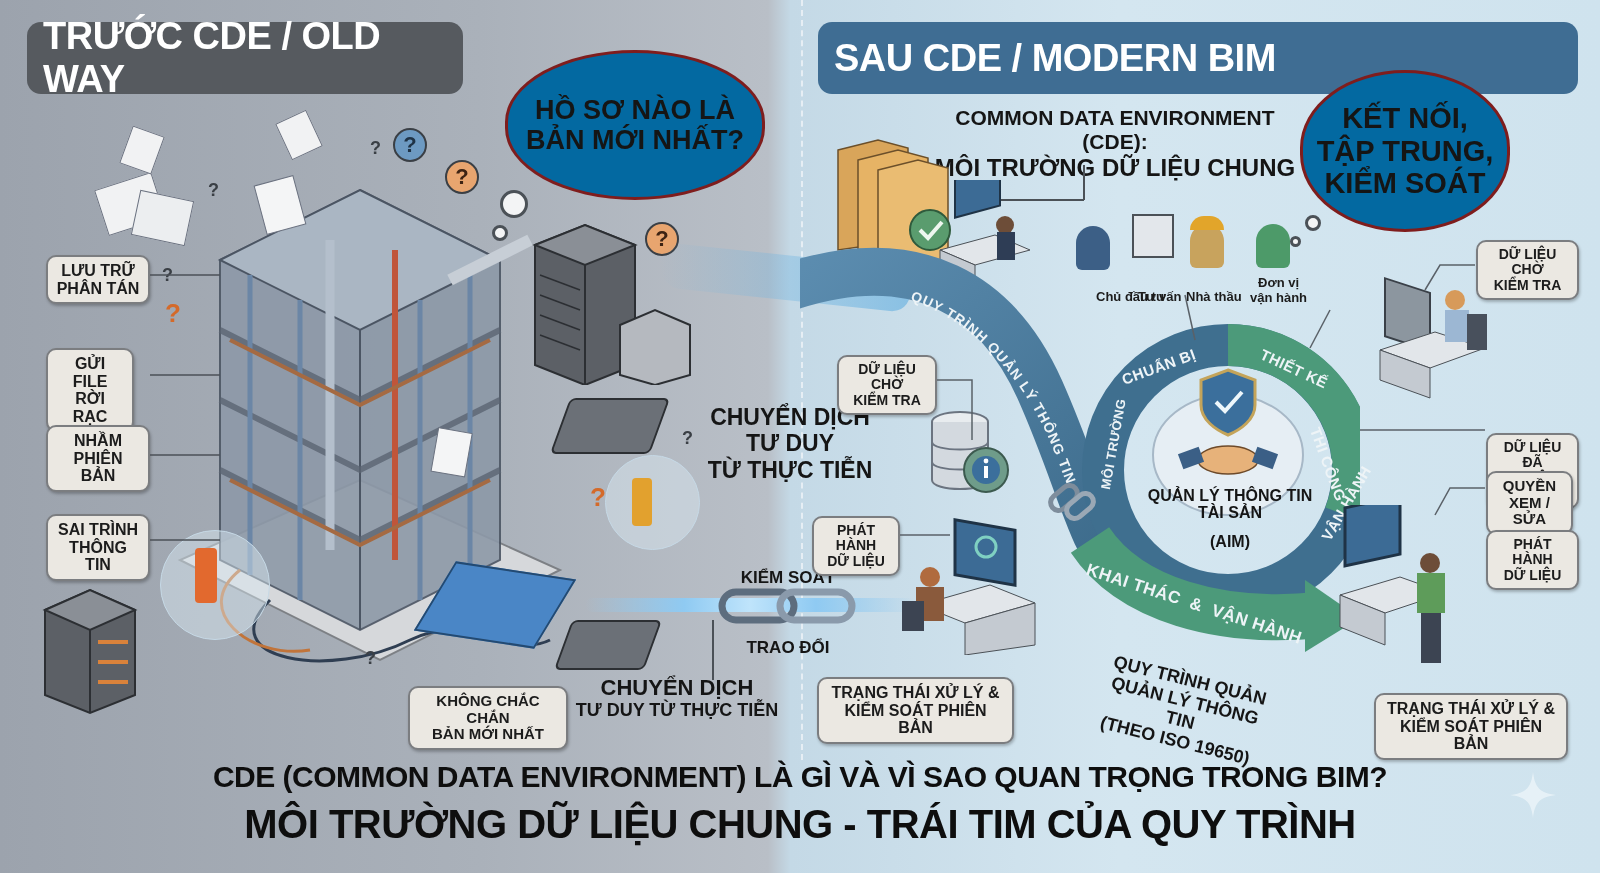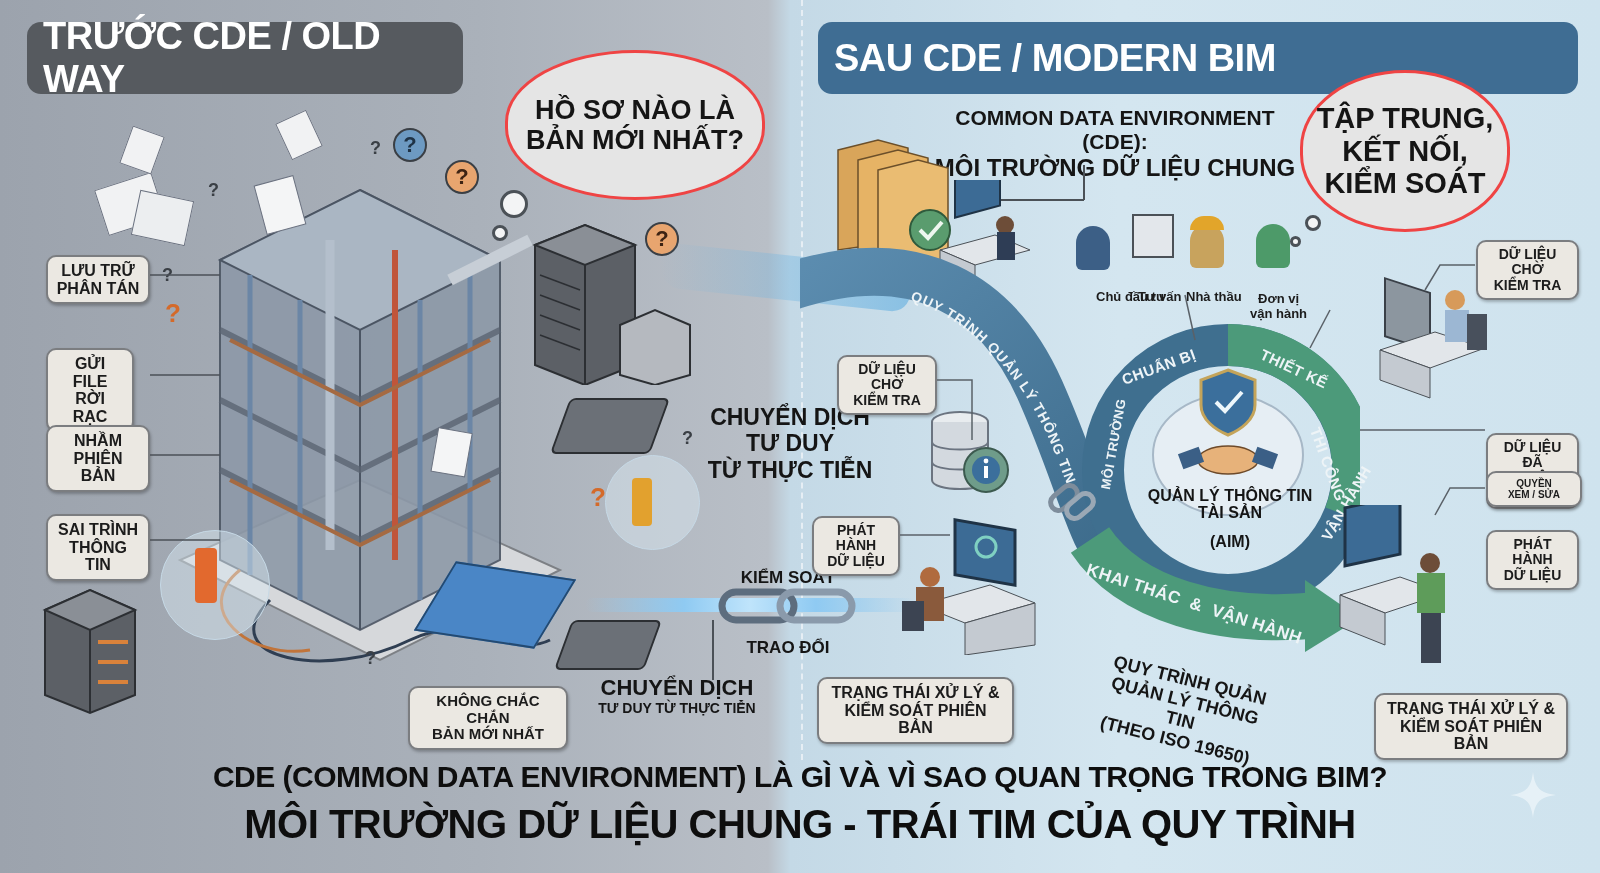--- a/index.html
+++ b/index.html
@@ -19,21 +19,21 @@
     font-size: 38px; font-weight: 700; padding-left: 16px; letter-spacing: -0.5px;
   }
   .banner.old { left: 27px; top: 22px; width: 436px; height: 72px; background: #565a5f; }
   .banner.new { left: 818px; top: 22px; width: 760px; height: 72px; background: #3f6d93; }
   .label {
     background: #ebe8e2; border: 2px solid #7b7d80; border-radius: 10px;
     font-weight: 700; color: #1c1c1c; text-align: center; line-height: 1.1;
     font-size: 16px; padding: 5px 8px; box-shadow: 1px 2px 3px rgba(0,0,0,.25);
   }
   .cloud {
-    background: #e5e5e5; border: 3px solid #ef4444; border-radius: 50% / 48%;
+    background: #0369a1; border: 3px solid #7f1d1d; border-radius: 50% / 48%;
     display: flex; align-items: center; justify-content: center; text-align: center;
     font-weight: 700; color: #151515; line-height: 1.12;
   }
   .bubble { position: absolute; background: #f3f4f5; border: 3px solid #4b5157; border-radius: 50%; }
   .heading-dark { color: #151515; font-weight: 700; text-align: center; line-height: 1.15; }
   .qmark {
     position: absolute; width: 34px; height: 34px; border-radius: 50%;
     display: flex; align-items: center; justify-content: center;
     font-weight: 700; font-size: 22px; border: 2px solid #3a3f45;
   }
@@ -197,39 +197,39 @@
 
 <div class="abs" style="left:585px; top:598px; width:330px; height:14px; background:linear-gradient(90deg, rgba(120,180,230,0), #8fcaf2 30%, #bfe4fb 50%, #8fcaf2 70%, rgba(120,180,230,0)); border-radius:7px;"></div>
 <svg class="abs" style="left:718px; top:584px;" width="140" height="44">
   <rect x="4" y="8" width="72" height="28" rx="14" fill="none" stroke="#5d6d7e" stroke-width="7"></rect>
   <rect x="62" y="8" width="72" height="28" rx="14" fill="none" stroke="#8a9aab" stroke-width="7"></rect>
 </svg>
 <div class="abs heading-dark" style="left:728px; top:638px; width:120px; font-size:17px;">TRAO ĐỔI</div>
 <div class="abs" style="left:712px; top:620px; width:1.5px; height:60px; background:#4b5157;"></div>
 <div class="abs heading-dark" style="left:572px; top:675px; width:210px; font-size:22px;">
   <div>CHUYỂN DỊCH</div>
-  <div style="font-size:14px;">TƯ DUY TỪ THỰC TIỄN</div>
+  <div style="font-size:18px;">TƯ DUY TỪ THỰC TIỄN</div>
 </div>
 
 <div class="abs" style="left:660px; top:255px; width:250px; height:45px; background:linear-gradient(90deg, rgba(90,150,200,0), rgba(110,180,225,.7)); transform:skewY(6deg); border-radius:20px;"></div>
 
 <div class="abs banner new">
   <span>SAU CDE / MODERN BIM</span>
 </div>
 <div class="abs heading-dark" style="left:930px; top:106px; width:370px; font-size:21px;">
   <div>COMMON DATA ENVIRONMENT (CDE):</div>
   <div style="font-size:24px;">MÔI TRƯỜNG DỮ LIỆU CHUNG</div>
 </div>
 <div class="abs" style="left:1083px; top:165px; width:1.5px; height:35px; background:#4b5157;"></div>
 <div class="abs" style="left:957px; top:199px; width:127px; height:1.5px; background:#4b5157;"></div>
 
 <div class="abs cloud" style="left:1300px; top:70px; width:210px; height:162px; font-size:29px;">
   <div>
+    <div>KẾT NỐI,</div>
     <div>TẬP TRUNG,</div>
-    <div>KẾT NỐI,</div>
     <div>KIỂM SOÁT</div>
   </div>
 </div>
 <div class="bubble" style="left:1305px; top:215px; width:16px; height:16px;"></div>
 <div class="bubble" style="left:1290px; top:236px; width:11px; height:11px;"></div>
 
 <svg class="abs" style="left:828px; top:130px;" width="200" height="150">
   <g stroke="#6b4f2a" stroke-width="1.5">
     <polygon points="10,20 50,10 80,18 80,110 10,120" fill="#d9a55a"></polygon>
     <polygon points="30,30 70,20 100,28 100,120 30,130" fill="#e6b365"></polygon>
@@ -249,21 +249,21 @@
 <div class="abs" style="left:1070px; top:226px; width:245px; height:60px;">
   <div class="abs" style="left:6px; top:0; width:34px; height:44px; border-radius:17px 17px 6px 6px; background:#3c5f86;"></div>
   <div class="abs" style="left:62px; top:-12px; width:42px; height:44px; background:#e3e7eb; border:2px solid #4b5157;"></div>
   <div class="abs" style="left:120px; top:-2px; width:34px; height:44px; border-radius:17px 17px 6px 6px; background:#c8a35d;"></div>
   <div class="abs" style="left:120px; top:-10px; width:34px; height:14px; border-radius:17px 17px 0 0; background:#e2a52a;"></div>
   <div class="abs" style="left:186px; top:-2px; width:34px; height:44px; border-radius:17px 17px 6px 6px; background:#4d9a69;"></div>
 </div>
 <div class="abs role" style="left:1096px; top:290px;">Chủ đầu tư</div>
 <div class="abs role" style="left:1138px; top:290px;">Tư vấn</div>
 <div class="abs role" style="left:1186px; top:290px;">Nhà thầu</div>
-<div class="abs role" style="left:1250px; top:292px;">
+<div class="abs role" style="left:1250px; top:276px;">
   <div>Đơn vị</div>
     <div>vận hành</div>
 </div>
 
 <svg class="abs" style="left:800px; top:240px;" width="560" height="430">
   <defs>
     <linearGradient id="bandG" x1="0" x2="1" y1="0" y2="1">
       <stop offset="0" stop-color="#5c8db0"></stop>
         <stop offset="1" stop-color="#3c6a8a"></stop>
     </linearGradient>
@@ -364,21 +364,21 @@
     <div>KIỂM SOÁT PHIÊN BẢN</div>
 </div>
 <div class="abs label" style="left:1476px; top:240px; width:103px; font-size:14px;">
   <div>DỮ LIỆU CHỜ</div>
     <div>KIỂM TRA</div>
 </div>
 <div class="abs label" style="left:1486px; top:413px; width:93px; font-size:14px;margin-top:20px;">
   <div>DỮ LIỆU ĐÃ</div>
     <div>PHÊ DUYỆT</div>
 </div>
-<div class="abs label" style="left:1486px; top:471px; width:96px; font-size:10px;">
+<div class="abs label" style="left:1486px; top:471px; width:87px; font-size:15px;">
   <div>QUYỀN</div>
     <div>XEM / SỬA</div>
 </div>
 <div class="abs label" style="left:1486px; top:530px; width:93px; font-size:14px;">
   <div>PHÁT HÀNH</div>
     <div>DỮ LIỆU</div>
 </div>
 <div class="abs label" style="left:1374px; top:693px; width:194px; font-size:16px;">
   <div>TRẠNG THÁI XỬ LÝ &amp;</div>
     <div>KIỂM SOÁT PHIÊN BẢN</div>

